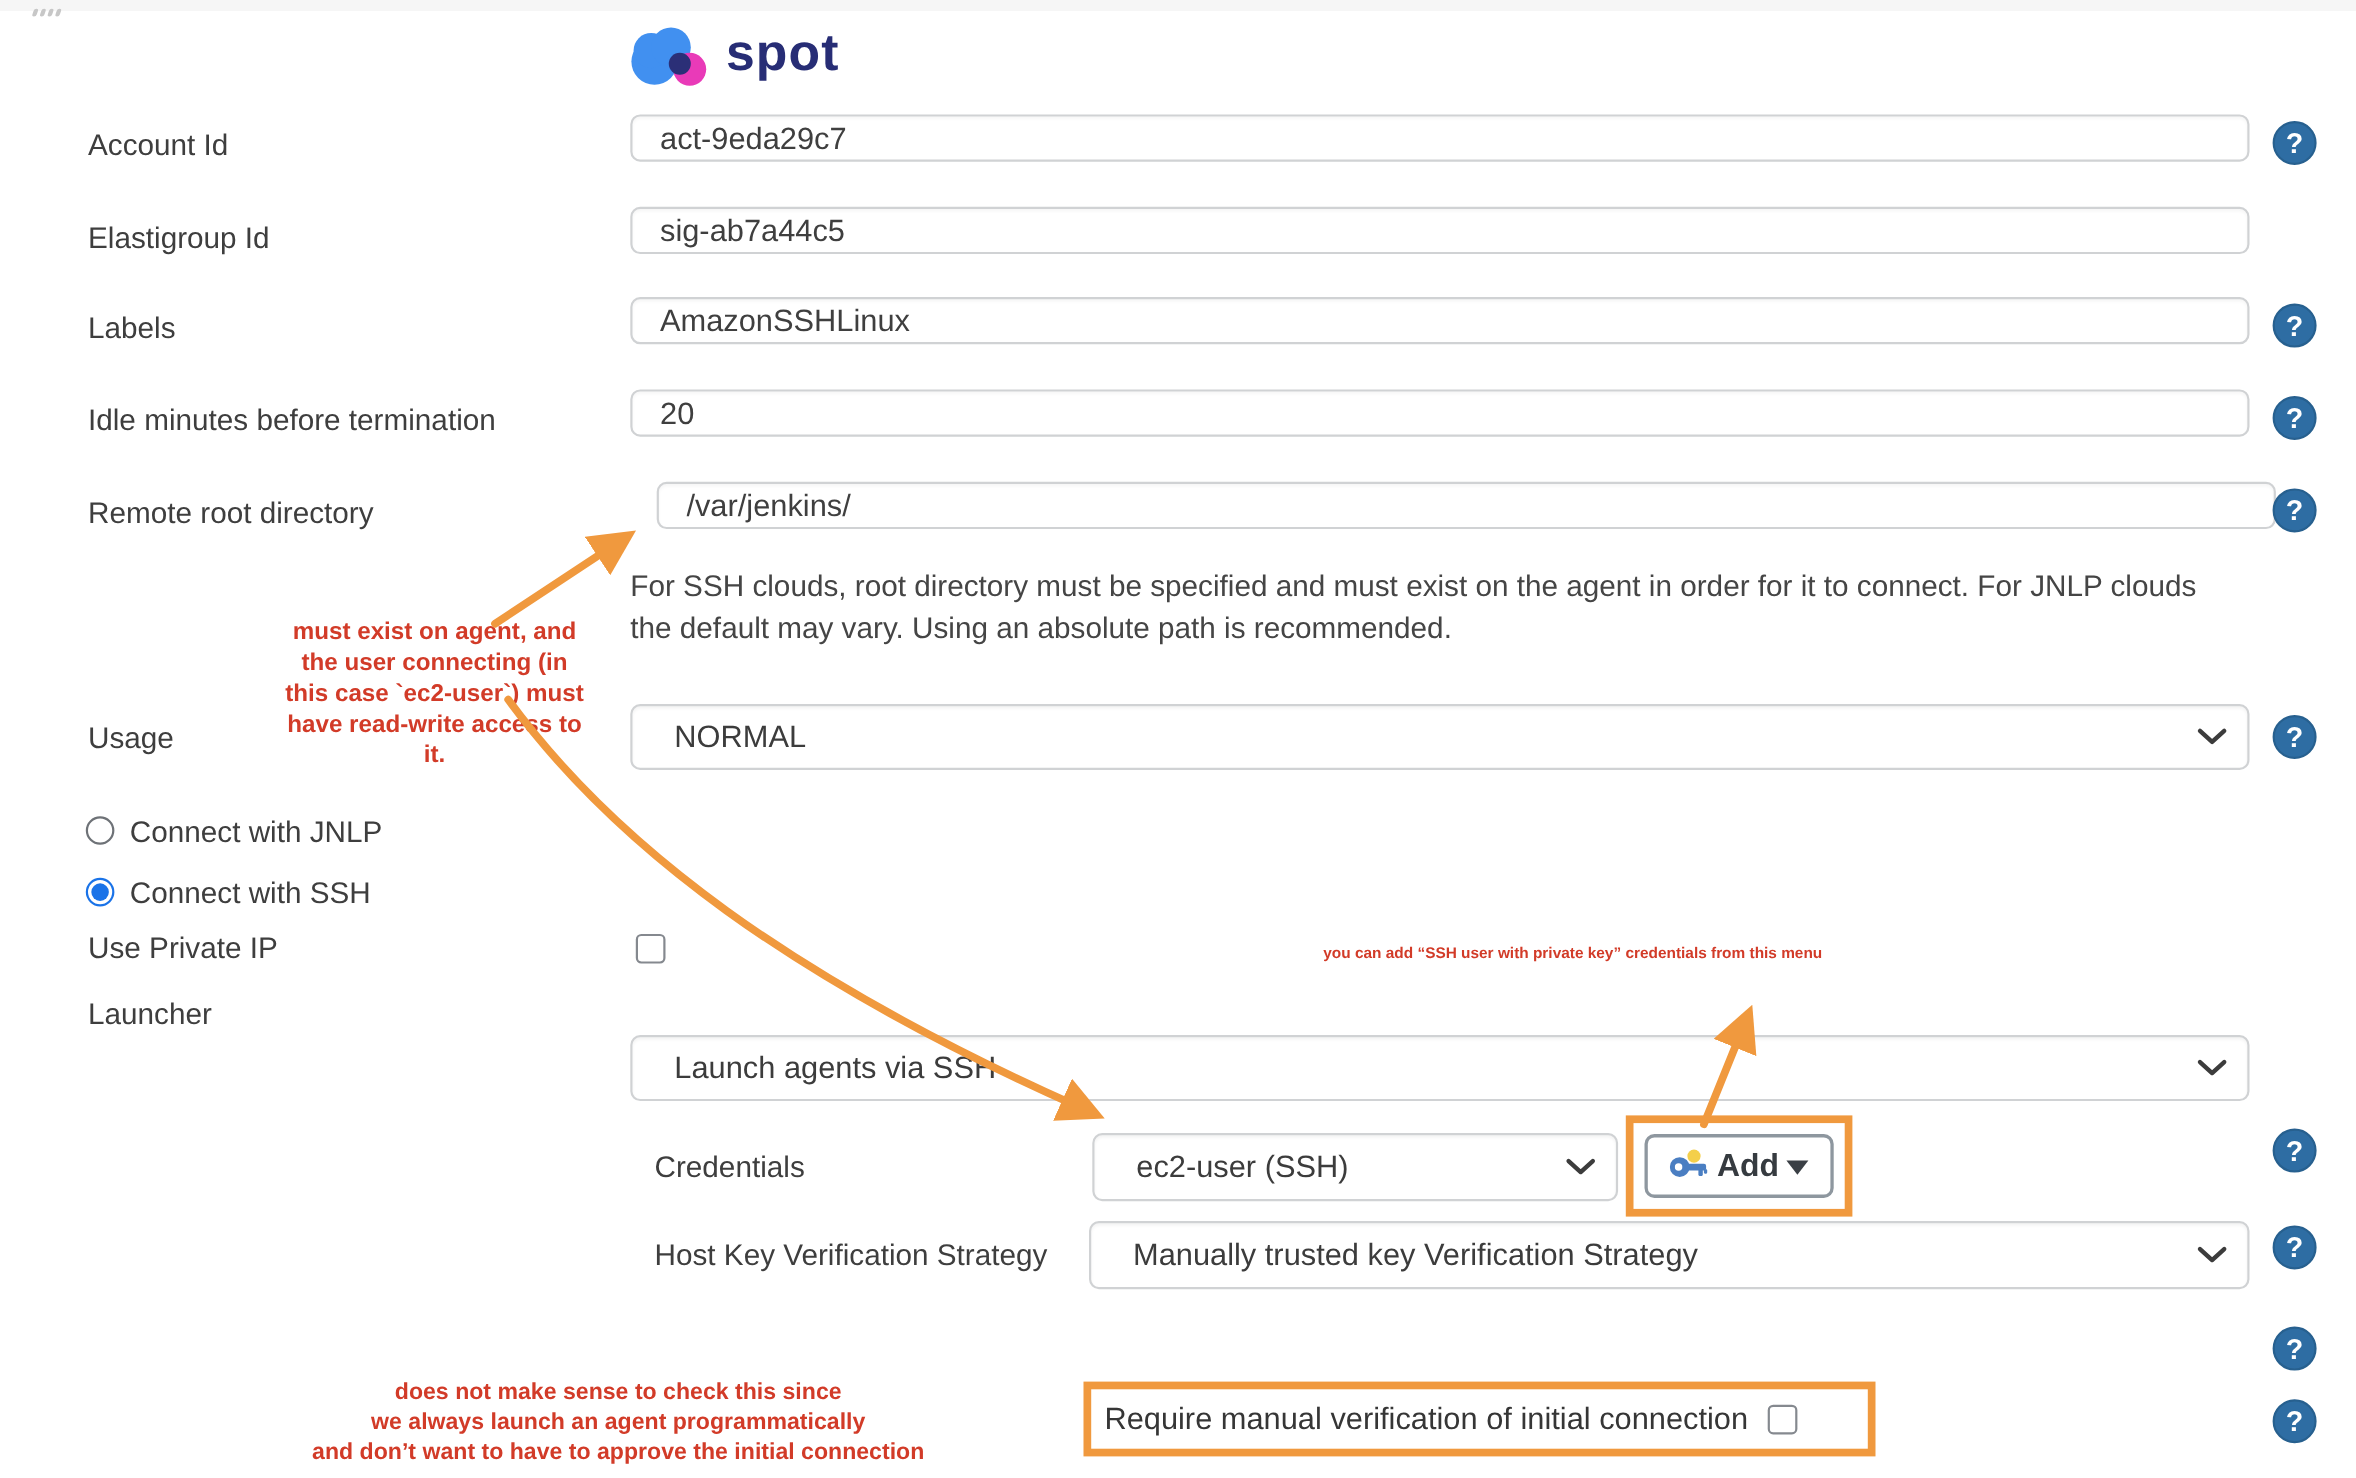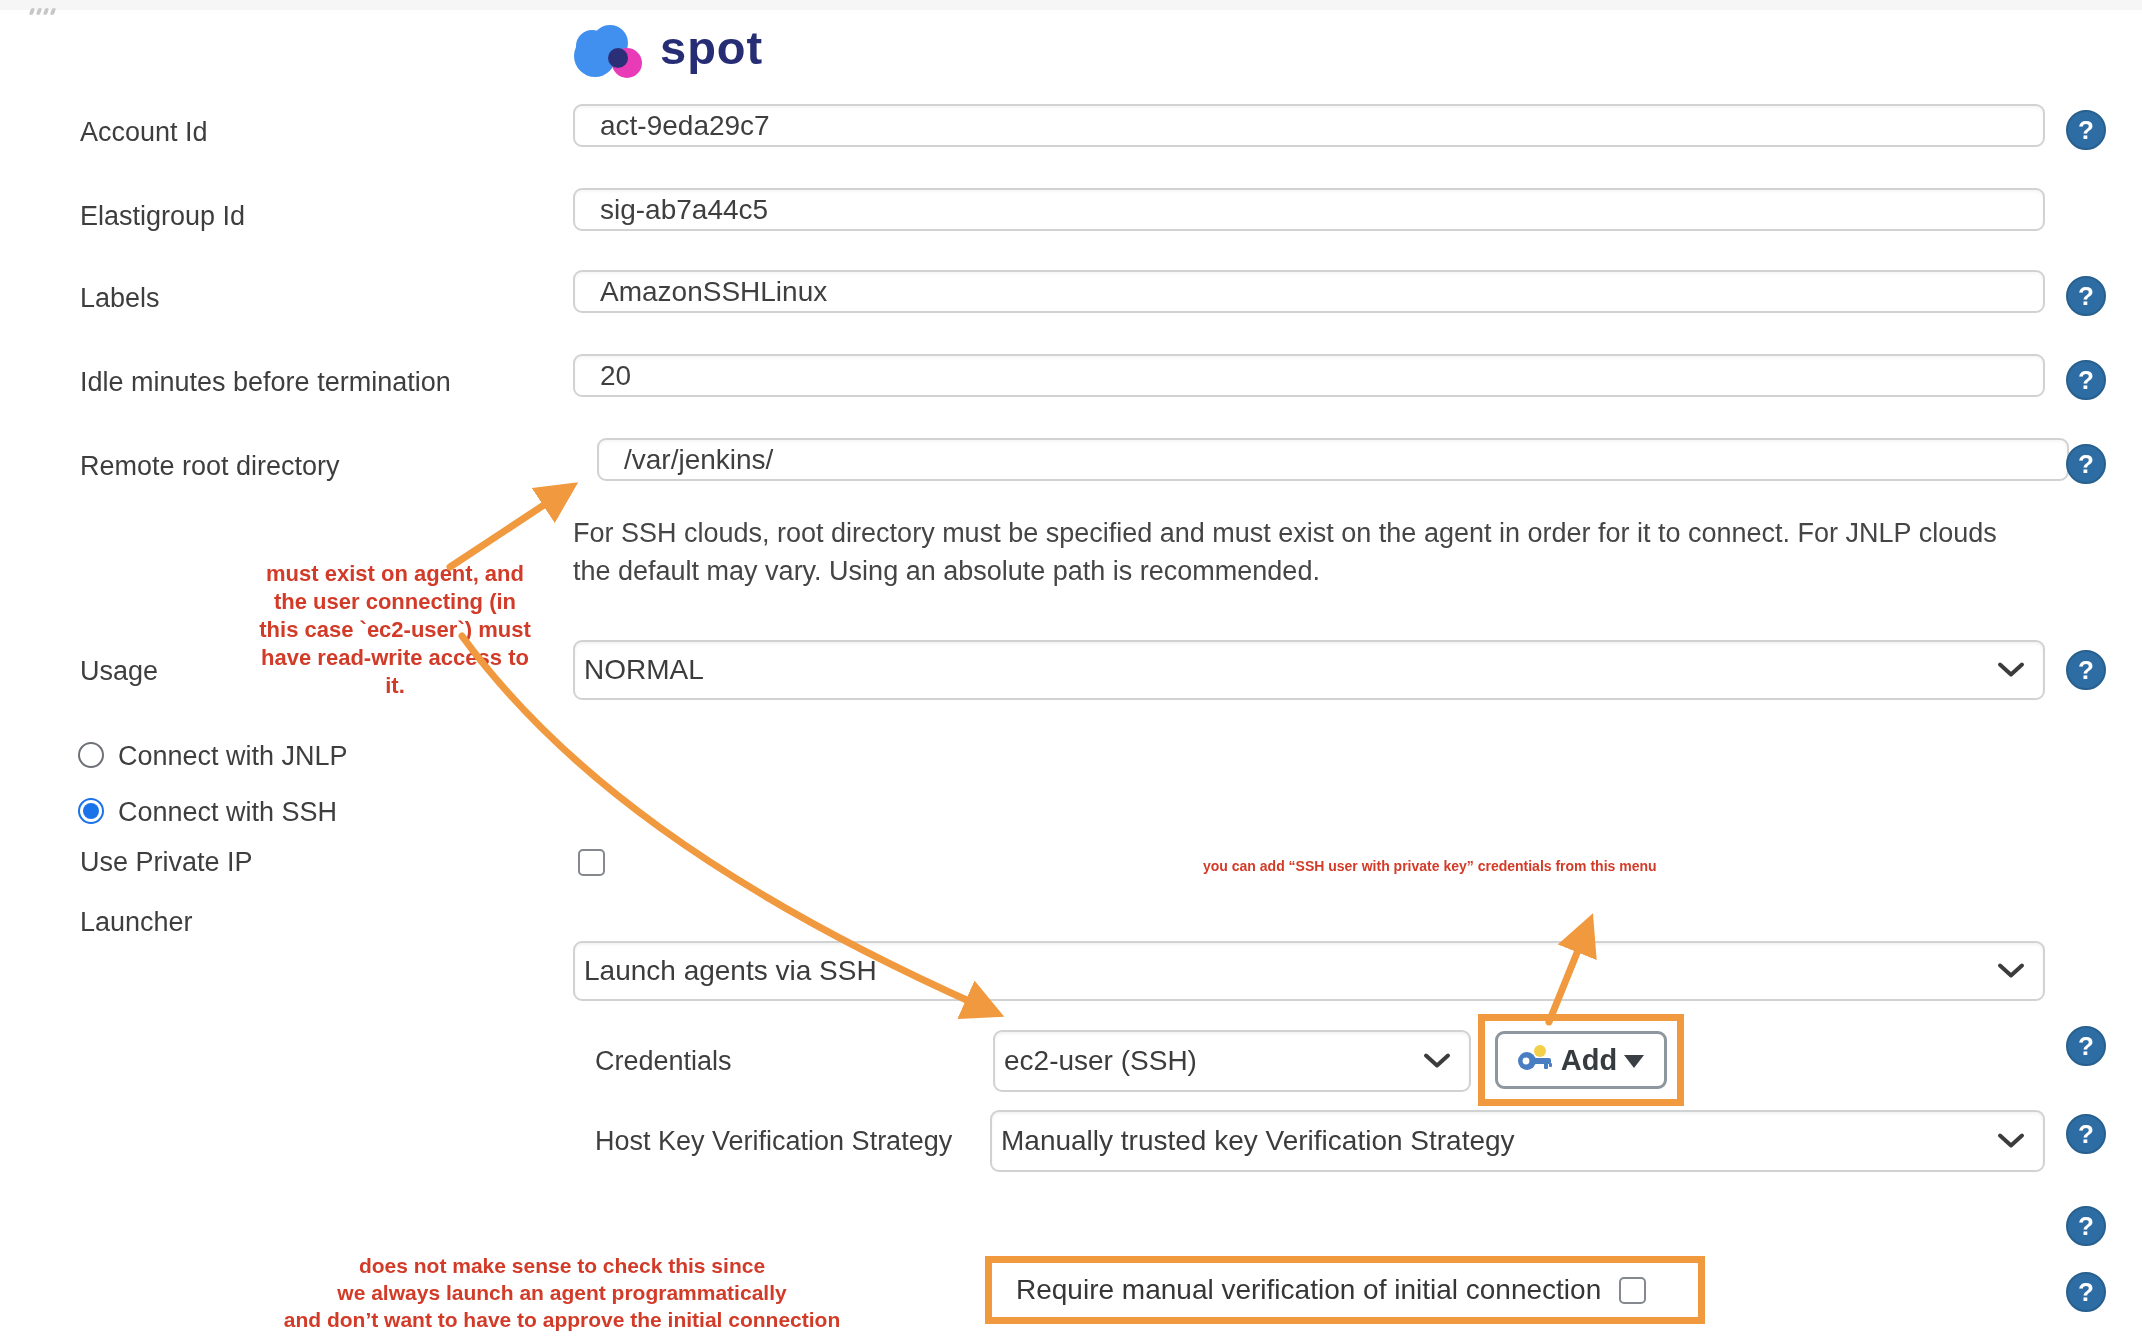--- a/index.html
+++ b/index.html
@@ -8,40 +8,40 @@
   .topstrip{position:absolute;left:0;top:0;width:2142px;height:10px;background:#f6f6f6;}
   .drag{position:absolute;left:30px;top:8px;display:flex;gap:3px;cursor:grab;}
   .drag i{width:4px;height:7px;background:#c7c7c7;border-radius:2px;transform:skewX(-18deg);}
   .logo{position:absolute;left:570px;top:16px;height:66px;display:flex;}
   .logo-text{font-size:47px;font-weight:bold;color:#272d75;letter-spacing:1px;margin-left:12px;margin-top:4px;}
   .lbl{position:absolute;left:80px;font-size:27px;color:#3e3e3e;display:flex;align-items:center;height:57px;white-space:nowrap;}
   .input{position:absolute;left:573px;width:1472px;height:43px;border:2px solid #d0d2d4;border-radius:9px;
          font-size:28px;color:#3f3f3f;padding:0 25px;box-sizing:border-box;background:#fff;outline:none;
          font-family:inherit;box-shadow:inset 0 2px 3px rgba(0,0,0,.04);}
   .select{position:absolute;height:60px;border:2px solid #d0d2d4;border-radius:9px;background:#fff;display:flex;
-          align-items:center;padding:0 60px 0 9px;box-sizing:border-box;font-size:28px;color:#3c3c3c;
+          align-items:center;padding:0 60px 0 38px;box-sizing:border-box;font-size:28px;color:#3c3c3c;
           box-shadow:inset 0 2px 3px rgba(0,0,0,.05);cursor:pointer;white-space:nowrap;}
   .chev{position:absolute;right:18px;top:50%;transform:translateY(-50%);}
   .help{position:absolute;left:2066px;width:40px;height:40px;border-radius:50%;background:#2e6da3;
         border:2px solid #27608f;box-sizing:border-box;color:#fff;font-size:26px;font-weight:bold;
         display:flex;align-items:center;justify-content:center;cursor:pointer;}
   .helptext{position:absolute;left:573px;top:514px;width:1440px;font-size:27px;line-height:38px;color:#454545;}
   .radio{position:absolute;width:26px;height:26px;border-radius:50%;border:2px solid #6e7277;box-sizing:border-box;background:#fff;cursor:pointer;}
   .radio.sel{border-color:#1a73e8;}
   .radio.sel::after{content:"";position:absolute;inset:3px;border-radius:50%;background:#1a73e8;}
   .rlbl{position:absolute;left:118px;font-size:27px;color:#3e3e3e;white-space:nowrap;}
   .cb{position:absolute;width:27px;height:27px;border:2px solid #85898f;border-radius:5px;box-sizing:border-box;background:#fff;cursor:pointer;}
   .addbox{position:absolute;left:1478px;top:1014px;width:206px;height:92px;border:7px solid #f0993e;
           box-sizing:border-box;display:flex;align-items:center;justify-content:center;}
   .addbtn{width:172px;height:58px;border:3px solid #8e979f;border-radius:9px;background:#fff;display:flex;
           align-items:center;justify-content:center;gap:7px;cursor:pointer;box-sizing:border-box;}
   .addbtn .addtxt{font-size:29px;font-weight:bold;color:#363b40;}
   .caret{width:0;height:0;border-left:10px solid transparent;border-right:10px solid transparent;border-top:13px solid #3a3f45;margin-top:3px;}
   .reqbox{position:absolute;left:985px;top:1256px;width:720px;height:68px;border:7px solid #f0993e;
-          box-sizing:border-box;background:#fff;display:flex;align-items:center;padding-left:24px;}
+          box-sizing:border-box;background:#fff;display:flex;align-items:center;padding-left:12px;}
   .reqtxt{font-size:28px;color:#363636;white-space:nowrap;}
   .reqcb{position:relative;width:27px;height:27px;border:2px solid #85898f;border-radius:5px;box-sizing:border-box;background:#fff;margin-left:18px;cursor:pointer;flex:0 0 auto;}
   .note{position:absolute;color:#d23b28;font-weight:bold;}
   .noteA{left:222px;top:560px;width:346px;text-align:center;font-size:22px;line-height:28px;}
   .noteB{left:1203px;top:858px;font-size:14px;white-space:nowrap;}
   .noteC{left:238px;top:1252px;width:648px;text-align:center;font-size:21px;line-height:27px;}
   .arrows{position:absolute;left:0;top:0;pointer-events:none;}
 </style>
 </head>
 <body>

